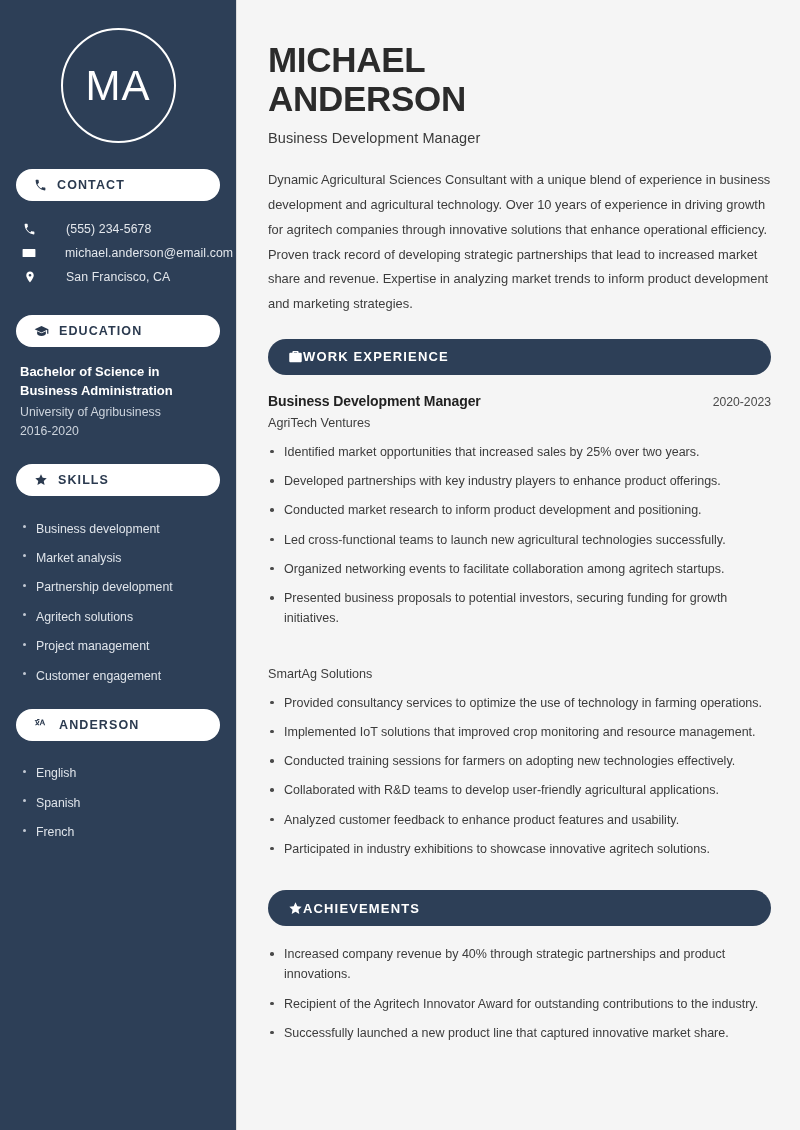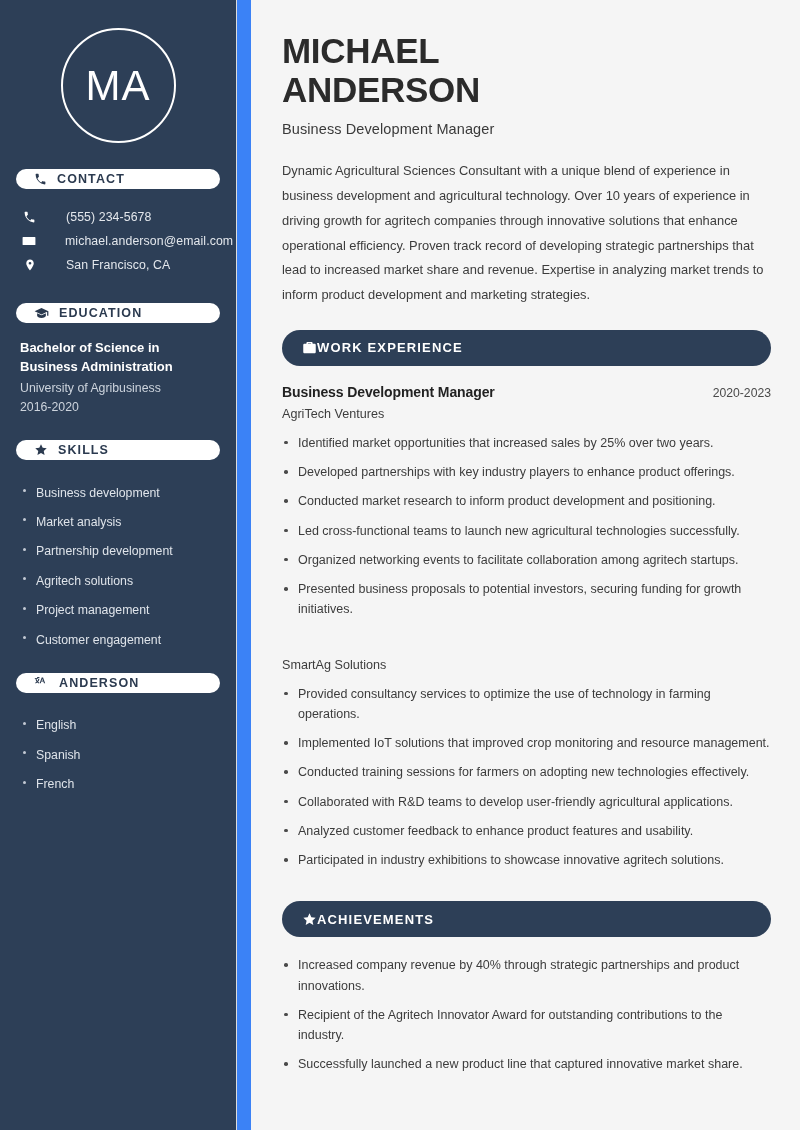--- a/index.html
+++ b/index.html
@@ -51,21 +51,21 @@
     color: #ffffff;
     font-size: 42px;
     letter-spacing: 1px;
     font-weight: 400;
     line-height: 1;
   }
 
   .side-pill {
     background: #ffffff;
     border-radius: 999px;
-    height: 20px;
+    height: 32px;
     display: flex;
     align-items: center;
     gap: 10px;
     padding: 0 18px;
     margin-bottom: 14px;
   }
   .side-pill .pill-label {
     color: #2b3a4f;
     font-size: 12.5px;
     font-weight: bold;
@@ -124,23 +124,22 @@
     border-radius: 50%;
     background: #c3cad4;
   }
 
   .gap-lg { height: 22px; }
   .gap-md { height: 18px; }
 
   
   .main {
     flex: 1;
-    padding: 31px 29px 0 31px;
+    padding: 40px 29px 0 31px;
     background: #f5f5f5;
-    margin-left: 14px;
   }
 
   .name {
     color: #2b2b2b;
     font-size: 35px;
     font-weight: bold;
     line-height: 1.12;
     letter-spacing: -0.3px;
   }
   .job-title {

